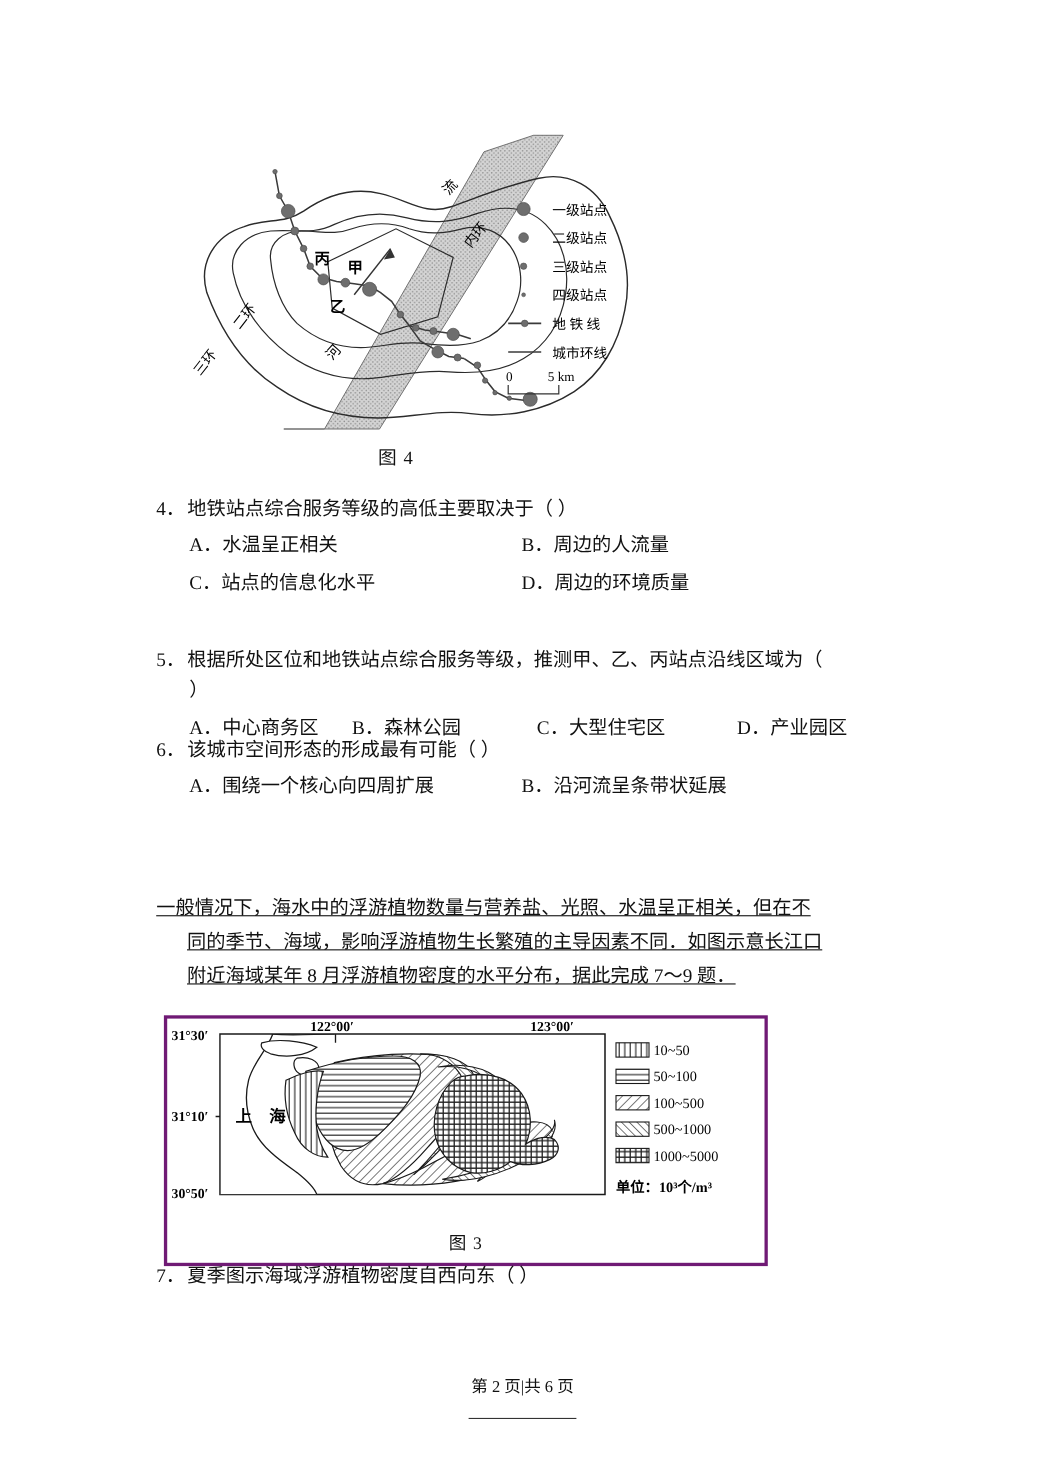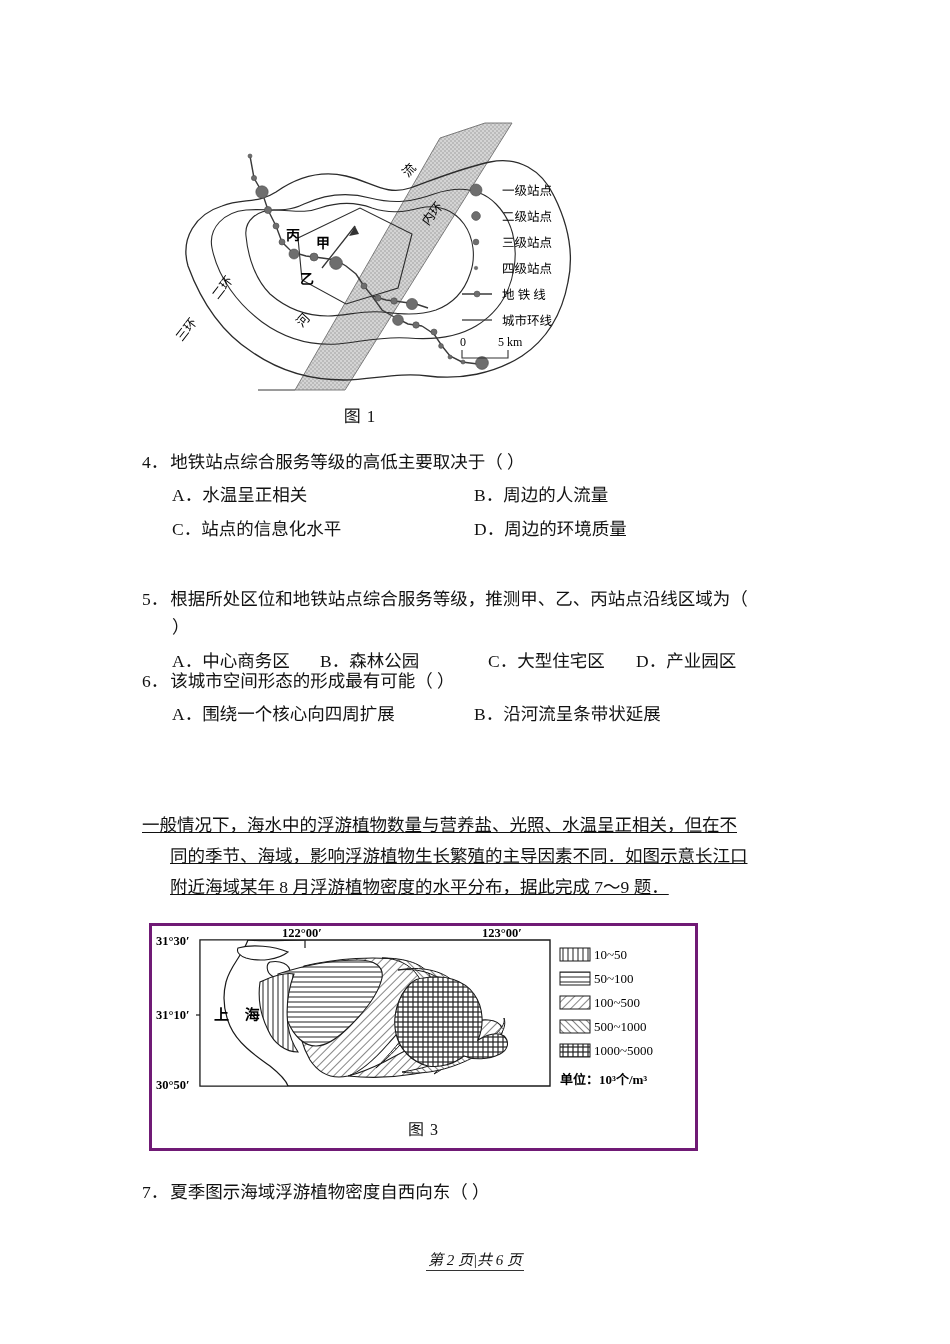--- a/index.html
+++ b/index.html
@@ -69,21 +69,21 @@
 
   .opts-inline {
     margin-top: 5px;
     padding-left: 30px;
     display: flex;
   }
   .opts-inline > span { white-space: nowrap; }
   .oi1 { width: 148px; }
   .oi2 { width: 168px; }
   .oi3 { width: 148px; }
-  .oi4 { width: 140px; }
+  .oi4 { width: 140px; margin-left: 34px; }
 
   
   .passage {
     position: absolute;
     left: 142px;
     top: 810px;
     width: 700px;
     font-size: 17.5px;
     line-height: 1.78;
   }
@@ -118,22 +118,21 @@
   .footer {
     position: absolute;
     left: 0; right: 0;
     top: 1248px;
     text-align: center;
     font-size: 15px;
   }
   .footer .underline-bar {
     display: inline-block;
     border-bottom: 1px solid #333;
-    padding: 0 2px 1px 2px;
-    font-style: italic;
+    padding: 0 2px 19px 2px;
   }
 
   text { font-family: "Liberation Serif", "DejaVu Serif", serif; }
 </style>
 </head>
 <body>
 
 <div class="page">
 
   <div class="fig2-wrap">
@@ -241,21 +240,21 @@
         <text x="352" y="207" font-size="12.5">城市环线</text>
 
         <g>
           <text x="310" y="228" font-size="12">0</text>
           <text x="348" y="228" font-size="12">5 km</text>
           <path d="M 312 232 L 312 240 L 358 240 L 358 232" fill="none" stroke="#333" stroke-width="1.1"></path>
         </g>
       </g>
     </svg>
 
-    <div class="fig2-caption">图 1</div>
+    <div class="fig2-caption">图 4</div>
   </div>
 
   <div class="q" style="top:448px;">
     <div class="q-stem">
       <span class="num">4．</span><span>地铁站点综合服务等级的高低主要取决于（      ）</span>
     </div>
     <div class="opts">
       <div class="opt-row">
         <span class="opt-a">A．水温呈正相关</span>
         <span class="opt-b">B．周边的人流量</span>
@@ -398,21 +397,21 @@
         <rect x="408" y="118" width="30" height="13" fill="url(#pCross)" stroke="#1a1a1a" stroke-width="1"></rect>
         <text x="442" y="129" font-size="13">1000~5000</text>
 
         <text x="408" y="158" font-size="13" font-weight="600">单位：10³个/m³</text>
       </g>
     </svg>
 
     <div class="fig3-caption">图 3</div>
   </div>
 
-  <div class="q" style="top:1178px;">
+  <div class="q" style="top:1145px;">
     <div class="q-stem">
       <span class="num">7．</span><span>夏季图示海域浮游植物密度自西向东（      ）</span>
     </div>
   </div>
 
   <div class="footer">
     <span class="underline-bar">第 2 页|共 6 页</span>
   </div>
 
 </div>

